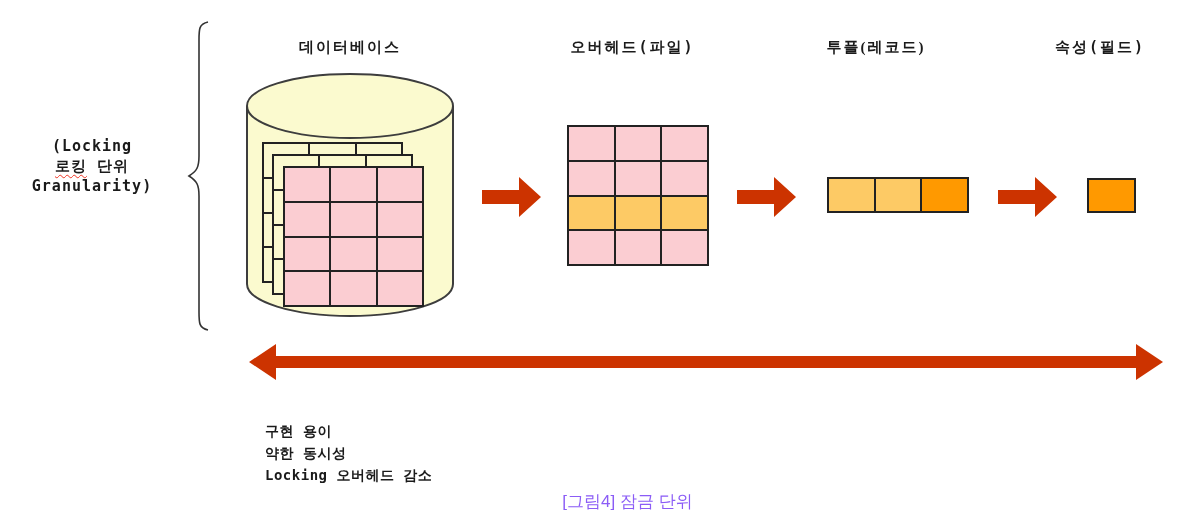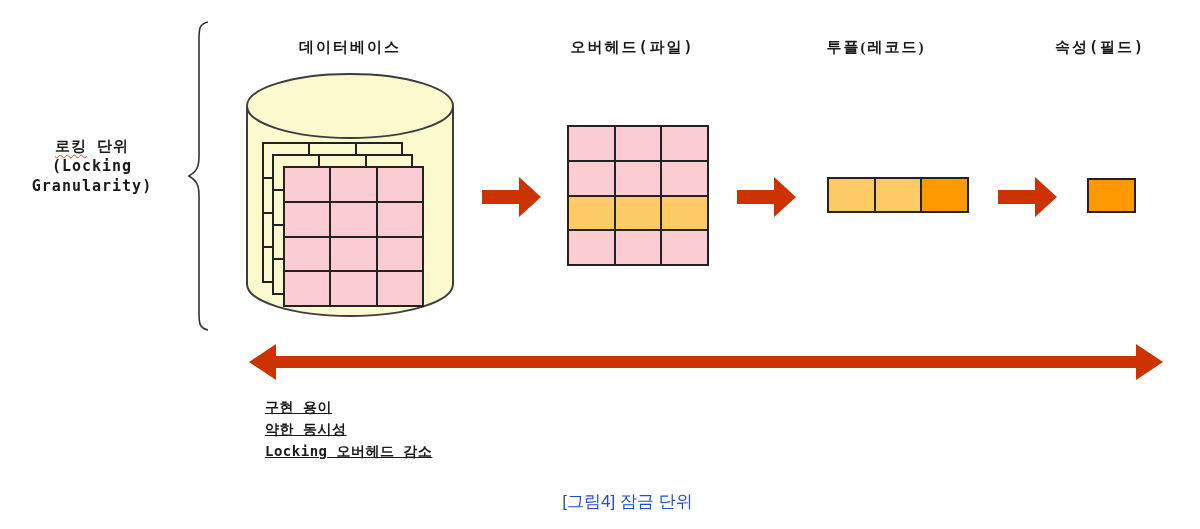--- a/index.html
+++ b/index.html
@@ -38,35 +38,35 @@
   .relation-grid .cell{background:var(--pink,#fbcdd2);}
   .relation-grid .cell:nth-child(n+7):nth-child(-n+9){background:var(--lightOrange,#fdca65);}
   .tuple-row{left:827px;top:177px;width:142px;height:36px;}
   .tuple-row .cell{background:var(--lightOrange,#fdca65);}
   .tuple-row .cell:nth-child(3){background:var(--darkOrange,#ff9900);}
   .attr-cell{position:absolute;left:1087px;top:178px;width:49px;height:35px;box-sizing:border-box;
              background:var(--darkOrange,#ff9900);border:2px solid var(--line,#222);}
 
   
   .notes{position:absolute;font-weight:bold;font-size:14px;line-height:22px;letter-spacing:.5px;}
-  #notes-left{left:265px;top:396px;text-decoration:underline;}
+  #notes-left{left:265px;top:420px;}
   #notes-right{left:888px;top:396px;}
 
   
   .caption{position:absolute;left:55px;right:0;top:490px;text-align:center;
-           font-family:"Liberation Sans","DejaVu Sans",sans-serif;font-size:17px;color:#1d4ed8;}
+           font-family:"Liberation Sans","DejaVu Sans",sans-serif;font-size:17px;color:#8b5cf6;}
 </style>
 </head>
 <body>
 
 <div class="canvas">
 
   <div class="left-label">
+    <div>(Locking</div>
     <div><span class="wavy">로킹</span><span> 단위</span></div>
-    <div>(Locking</div>
     <div>Granularity)</div>
   </div>
 
   <svg class="abs" style="left:186px;top:20px;" width="26" height="312" viewBox="0 0 26 312">
     <path d="M22 2 C13 4 13 9 13 20 L13 136 C13 147 11 151 3 156 C11 161 13 165 13 176 L13 292 C13 303 13 308 22 310" style="fill:none;stroke:#333;stroke-width:1.6"></path>
   </svg>
 
   <div class="stage-label" id="lab-db">데이터베이스</div>
   <div class="stage-label" id="lab-rel">오버헤드(파일)</div>
   <div class="stage-label" id="lab-tup">투플(레코드)</div>

